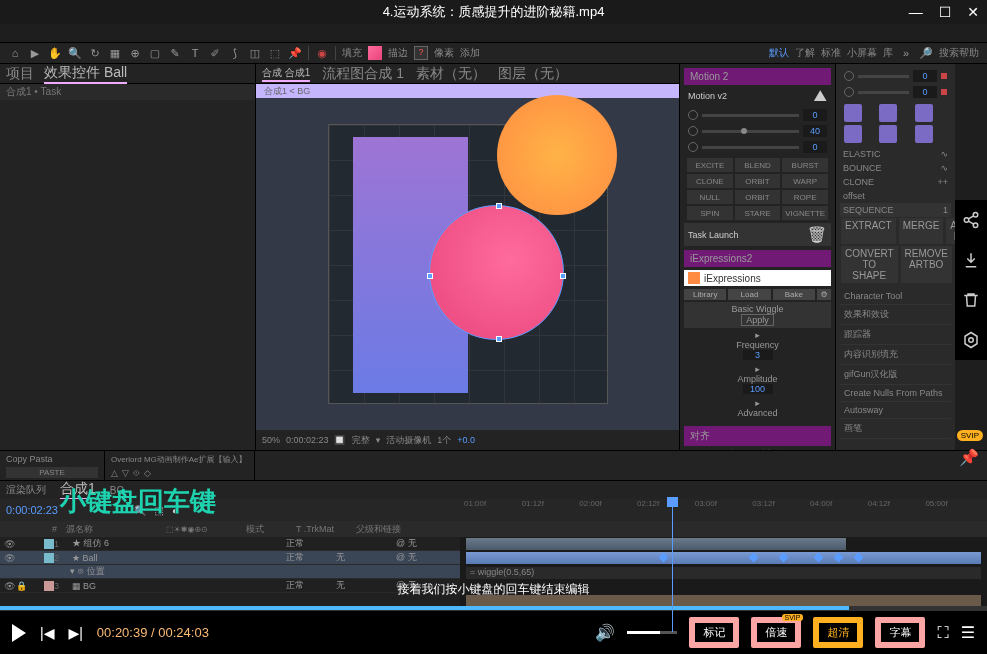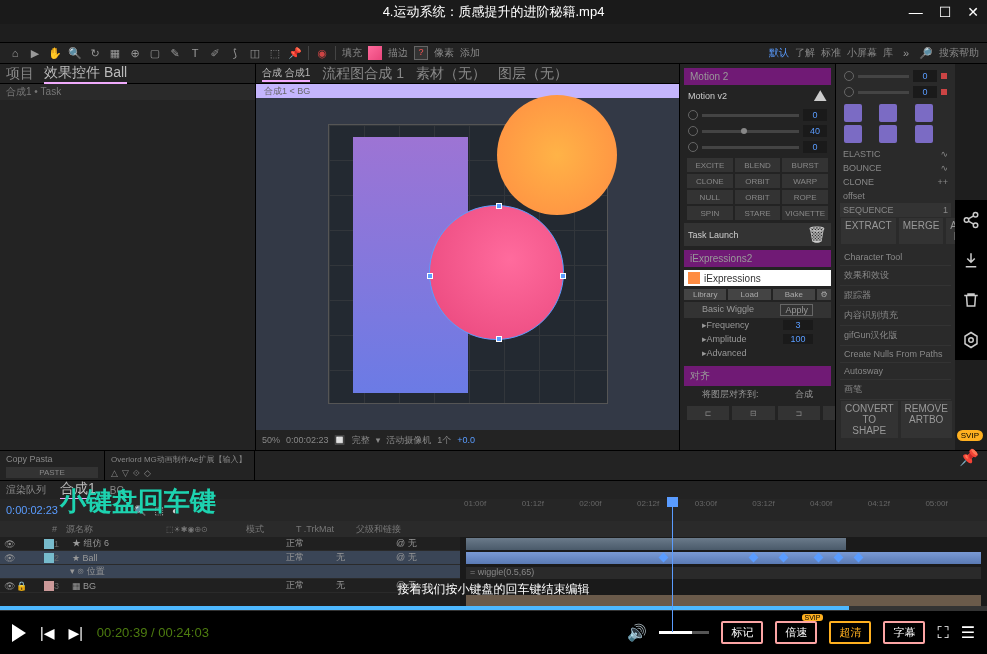--- a/index.html
+++ b/index.html
@@ -35,21 +35,21 @@
 .prop-row { display: flex; align-items: center; gap: 4px; padding: 2px 4px; }
 .prop-mini { width: 10px; height: 10px; border-radius: 50%; border: 1px solid #666; }
 .prop-slider { flex: 1; height: 3px; background: #444; position: relative; }
 .prop-val { width: 24px; font-size: 9px; color: #5a9cff; text-align: center; background: #1a1a1a; padding: 1px; }
 .btn-grid { display: flex; flex-wrap: wrap; gap: 2px; padding: 3px; }
 .btn-small { flex: 1 0 30%; height: 14px; background: #333; font-size: 8px; color: #888; display: flex; align-items: center; justify-content: center; }
 .iexp-banner { background: #fff; color: #333; height: 16px; display: flex; align-items: center; padding: 0 4px; font-size: 10px; margin: 3px 0; }
 .iexp-banner .ico { width: 12px; height: 12px; background: #ff8c42; margin-right: 4px; }
 .iexp-tabs { display: flex; gap: 2px; }
 .iexp-tab { flex: 1; background: #444; font-size: 8px; text-align: center; padding: 1px; color: #aaa; }
-.iexp-row { display: flex; justify-content: space-between; padding: 2px 18px; font-size: 9px; color: #999; }
+.iexp-row { display: flex; justify-content: space-between; align-items: center; padding: 2px 0; font-size: 9px; color: #999; flex-direction: column; }
 .iexp-input { width: 30px; background: #1a1a1a; color: #5a9cff; text-align: center; font-size: 9px; border: none; }
 .far-right { width: 120px; background: #2a2a2a; padding: 4px; border-left: 1px solid #000; }
 .color-grid { display: grid; grid-template-columns: repeat(3, 1fr); gap: 3px; padding: 4px; }
 .color-sw { width: 18px; height: 18px; background: #7b6bc4; border-radius: 2px; }
 .far-row { font-size: 9px; color: #888; padding: 2px 3px; display: flex; justify-content: space-between; }
 .far-btn { background: #333; font-size: 10px; padding: 2px 4px; color: #999; text-align: center; margin: 1px; }
 .list-item { font-size: 9px; color: #888; padding: 3px 4px; border-bottom: 1px solid #333; }
 .side-icons { position: absolute; right: 0; top: 200px; width: 32px; display: flex; flex-direction: column; gap: 20px; align-items: center; background: #000; padding: 10px 0; }
 .side-icon { width: 20px; height: 20px; color: #ccc; display: flex; align-items: center; justify-content: center; cursor: pointer; }
 .bottom-strip { height: 30px; background: #232323; display: flex; border-top: 1px solid #000; }
@@ -70,26 +70,26 @@
 .keyframe { position: absolute; width: 7px; height: 7px; background: #5a9cff; transform: rotate(45deg); }
 .overlay-text-big { position: absolute; left: 60px; bottom: 135px; font-size: 26px; font-weight: bold; color: #1dd3b0; z-index: 10; }
 .subtitle { position: absolute; bottom: 56px; left: 50%; transform: translateX(-50%); font-size: 12px; color: #fff; z-index: 10; }
 .svip-badge { position: absolute; right: 4px; top: 430px; background: #ffb020; color: #000; font-size: 8px; padding: 1px 4px; border-radius: 6px; z-index: 11; }
 .pin-icon { position: absolute; right: 8px; top: 448px; color: #ffb020; font-size: 16px; z-index: 11; }
 .player { position: absolute; bottom: 0; left: 0; right: 0; height: 44px; background: #000; display: flex; align-items: center; padding: 0 12px; gap: 14px; border-top: 1px solid #333; }
 .player-progress { position: absolute; bottom: 44px; left: 0; right: 0; height: 4px; background: #333; }
 .player-progress-fill { height: 100%; background: #4db8ff; }
 .play-btn { width: 0; height: 0; border-left: 14px solid #fff; border-top: 9px solid transparent; border-bottom: 9px solid transparent; }
 .nav-btn { color: #fff; font-size: 14px; }
-.player-time { color: #4d7c0f; font-size: 13px; }
+.player-time { color: #fdba74; font-size: 13px; }
 .player-right { margin-left: auto; display: flex; align-items: center; gap: 12px; }
 .vol-icon { color: #fff; }
 .vol-bar { width: 50px; height: 3px; background: #555; }
 .vol-fill { width: 65%; height: 100%; background: #fff; }
-.player-btn { border: 2px solid #fca5a5; color: #fff; font-size: 11px; padding: 2px 8px; border-radius: 2px; position: relative; }
+.player-btn { border: 6px solid #fca5a5; color: #fff; font-size: 11px; padding: 2px 8px; border-radius: 2px; position: relative; }
 .player-btn.gold { border-color: #ffb020; color: #ffb020; }
 .svip-tag { position: absolute; top: -9px; right: -8px; background: #ffb020; color: #000; font-size: 7px; padding: 0 3px; border-radius: 3px; }
 .ib { display: inline-block; }
 </style>
 </head>
 <body>
 
 <div class="titlebar">
   <span class="titlebar-title">4.运动系统：质感提升的进阶秘籍.mp4</span>
   <div class="titlebar-controls">
@@ -303,33 +303,33 @@
       </div>
     <div class="far-row" style="background:#333">
         <span>SEQUENCE</span>
         <span>1</span>
       </div>
     <div style="display:flex;gap:1px">
       <div class="far-btn">EXTRACT</div>
       <div class="far-btn">MERGE</div>
       <div class="far-btn">ADD NU</div>
     </div>
+    <div style="display:flex;gap:1px">
+      <div class="far-btn" style="flex:1">CONVERT TO SHAPE</div>
+      <div class="far-btn" style="flex:1">REMOVE ARTBO</div>
+    </div>
     <div style="margin-top:4px">
       <div class="list-item">Character Tool</div>
       <div class="list-item">效果和效设</div>
       <div class="list-item">跟踪器</div>
       <div class="list-item">内容识别填充</div>
       <div class="list-item">gifGun汉化版</div>
       <div class="list-item">Create Nulls From Paths</div>
       <div class="list-item">Autosway</div>
       <div class="list-item">画笔</div>
-    </div>
-    <div style="display:flex;gap:1px">
-      <div class="far-btn" style="flex:1">CONVERT TO SHAPE</div>
-      <div class="far-btn" style="flex:1">REMOVE ARTBO</div>
     </div>
   </div>
 </div>
 
 <div class="bottom-strip">
   <div style="width:105px;padding:3px 6px;font-size:9px;color:#888;border-right:1px solid #000">
     <div>Copy Pasta</div>
     <div style="background:#333;text-align:center;margin-top:3px;padding:1px;font-size:8px">PASTE</div>
   </div>
   <div style="width:150px;padding:3px 6px;font-size:9px;color:#888;border-right:1px solid #000">

